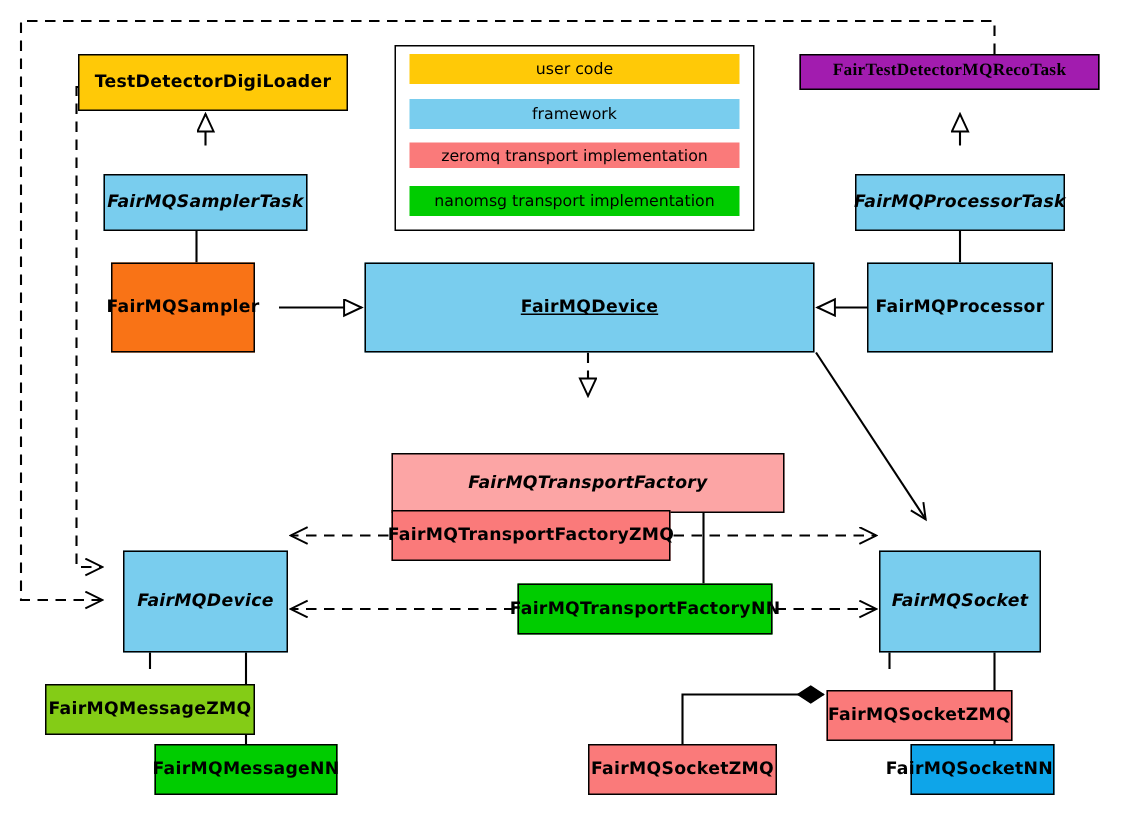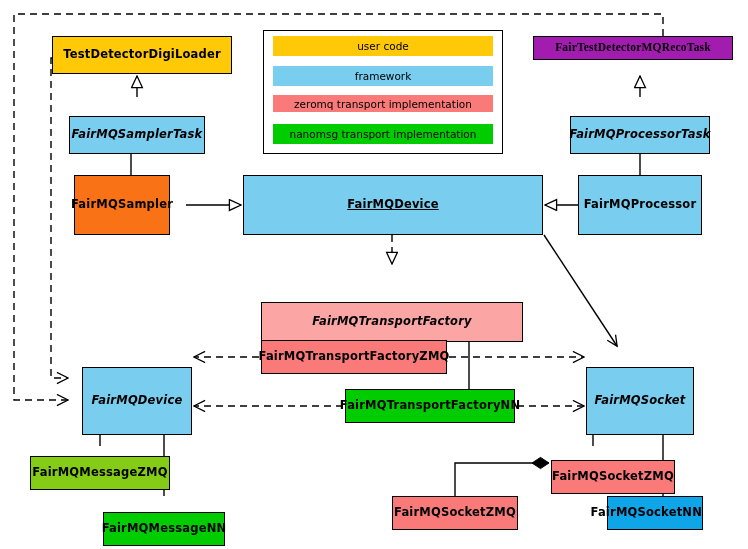--- a/index.html
+++ b/index.html
@@ -126,21 +126,21 @@
   </div>
 
   <div class="node italic" style="left:586px;top:348px;width:108px;height:68px;background:#79CDEE;">
     <span>FairMQSocket</span>
   </div>
 
   <div class="node" style="left:30px;top:446px;width:140px;height:34px;background:#84cc16;margin-top:10px;">
     <span>FairMQMessageZMQ</span>
   </div>
 
-  <div class="node" style="left:103px;top:512px;width:122px;height:34px;background:#00CC00;">
+  <div class="node" style="left:103px;top:496px;width:122px;height:34px;background:#00CC00;">
     <span>FairMQMessageNN</span>
   </div>
 
   <div class="node" style="left:551px;top:446px;width:124px;height:34px;background:#FA7A7A;margin-top:14px;">
     <span>FairMQSocketZMQ</span>
   </div>
 
   <div class="node" style="left:392px;top:496px;width:126px;height:34px;background:#FA7A7A;">
     <span>FairMQSocketZMQ</span>
   </div>

